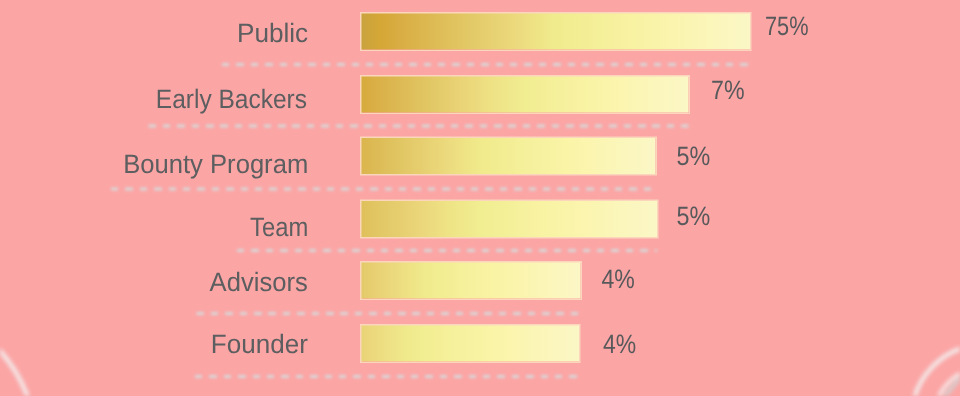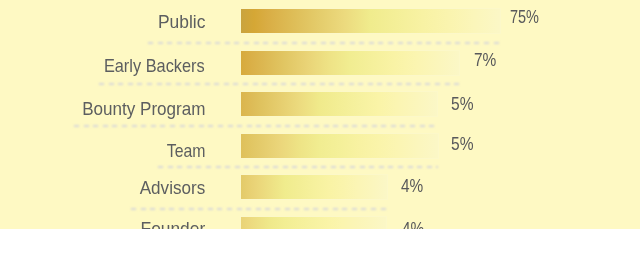--- a/index.html
+++ b/index.html
@@ -1,21 +1,21 @@
 <!DOCTYPE html>
 <html><head>
 <meta charset="utf-8">
 <title>Token Distribution</title>
 <style>
   html,body{margin:0;padding:0;background:#ffffff;}
   body{width:640px;height:264px;overflow:hidden;
        font-family:"Liberation Sans",sans-serif;
        -webkit-font-smoothing:antialiased;}
 
-  #chart{position:relative;width:640px;height:229px;background:#fef9c3;overflow:hidden;}
+  #chart{position:relative;width:640px;height:264px;background:#fca5a5;overflow:hidden;}
 
   
   #watermarks{position:absolute;left:0;top:0;width:640px;height:264px;
               pointer-events:none;filter:blur(1.3px);}
 
   
   .row{position:absolute;left:0;top:0;width:640px;height:0;}
 
   .cat-label{position:absolute;right:435px;color:#5c5e60;font-size:17.8px;
              line-height:1;white-space:nowrap;transform-origin:100% 50%;

